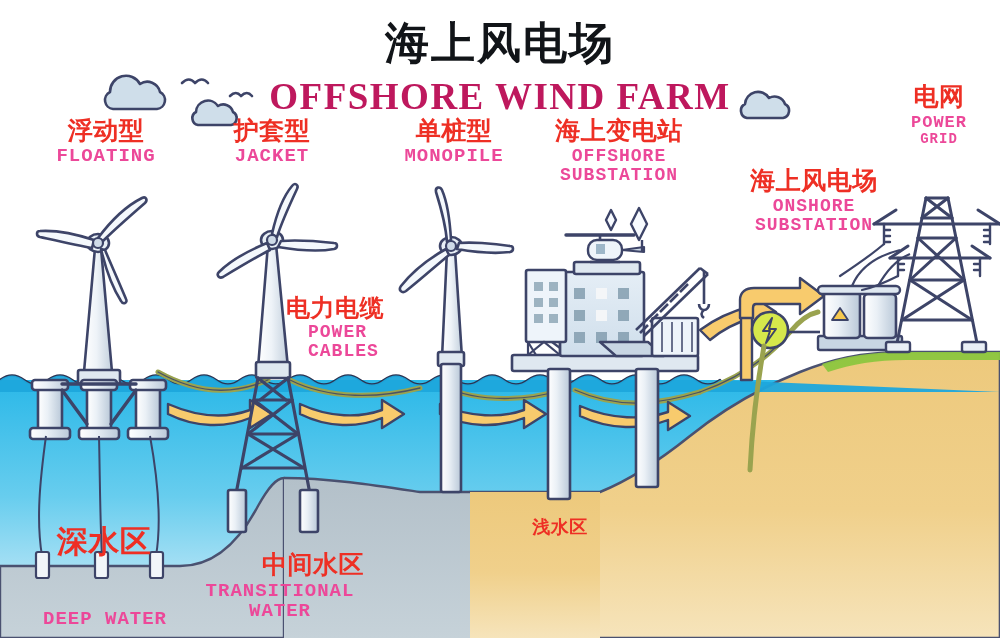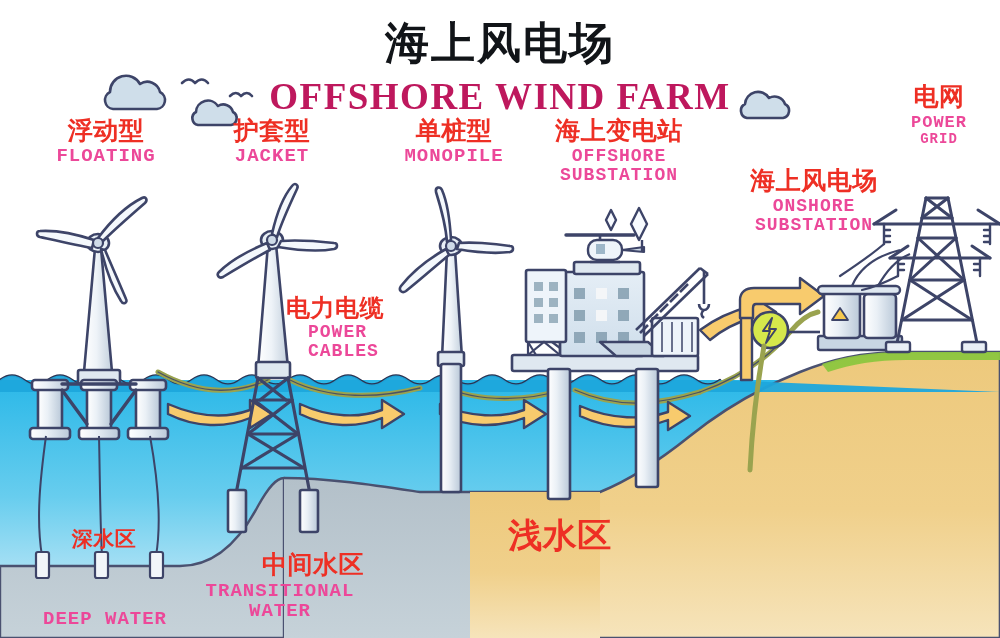--- a/index.html
+++ b/index.html
@@ -419,29 +419,29 @@
     <div class="en" style="font-size:14px;">GRID</div>
   </div>
 
   <div class="lbl" style="left:286px;top:296px;width:136px;text-align:left;">
     <div class="cn" style="font-size:24px;">电力电缆</div>
     <div class="en" style="font-size:18px;margin-top:2px;margin-left:22px;">POWER</div>
     <div class="en" style="font-size:18px;margin-left:22px;">CABLES</div>
   </div>
 
   <div class="lbl" style="left:24px;top:528px;width:160px;">
-    <div class="cn" style="font-size:21px;">深水区</div>
+    <div class="cn" style="font-size:31px;font-family:Liberation Mono, monospace;">深水区</div>
   </div>
   <div class="lbl" style="left:20px;top:610px;width:170px;">
     <div class="en" style="font-size:19px;">DEEP WATER</div>
   </div>
 
   <div class="lbl" style="left:196px;top:552px;width:168px;">
     <div class="cn" style="font-size:25px;text-align:right;">中间水区</div>
     <div class="en" style="font-size:19px;margin-top:4px;">TRANSITIONAL</div>
     <div class="en" style="font-size:19px;">WATER</div>
   </div>
 
   <div class="lbl" style="left:470px;top:518px;width:180px;">
-    <div class="cn" style="font-size:34px;">浅水区</div>
+    <div class="cn" style="font-size:18px;">浅水区</div>
   </div>
 
 </div>
 
 </body></html>

